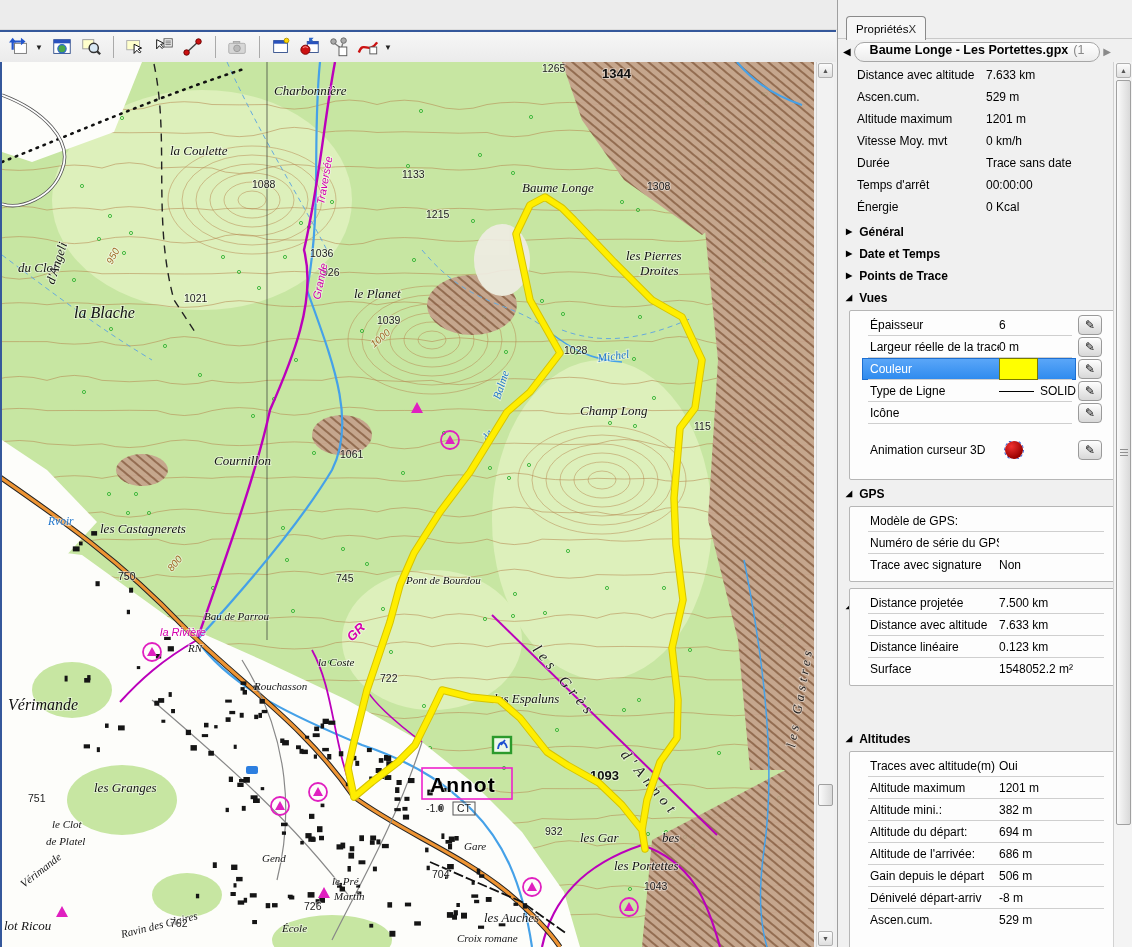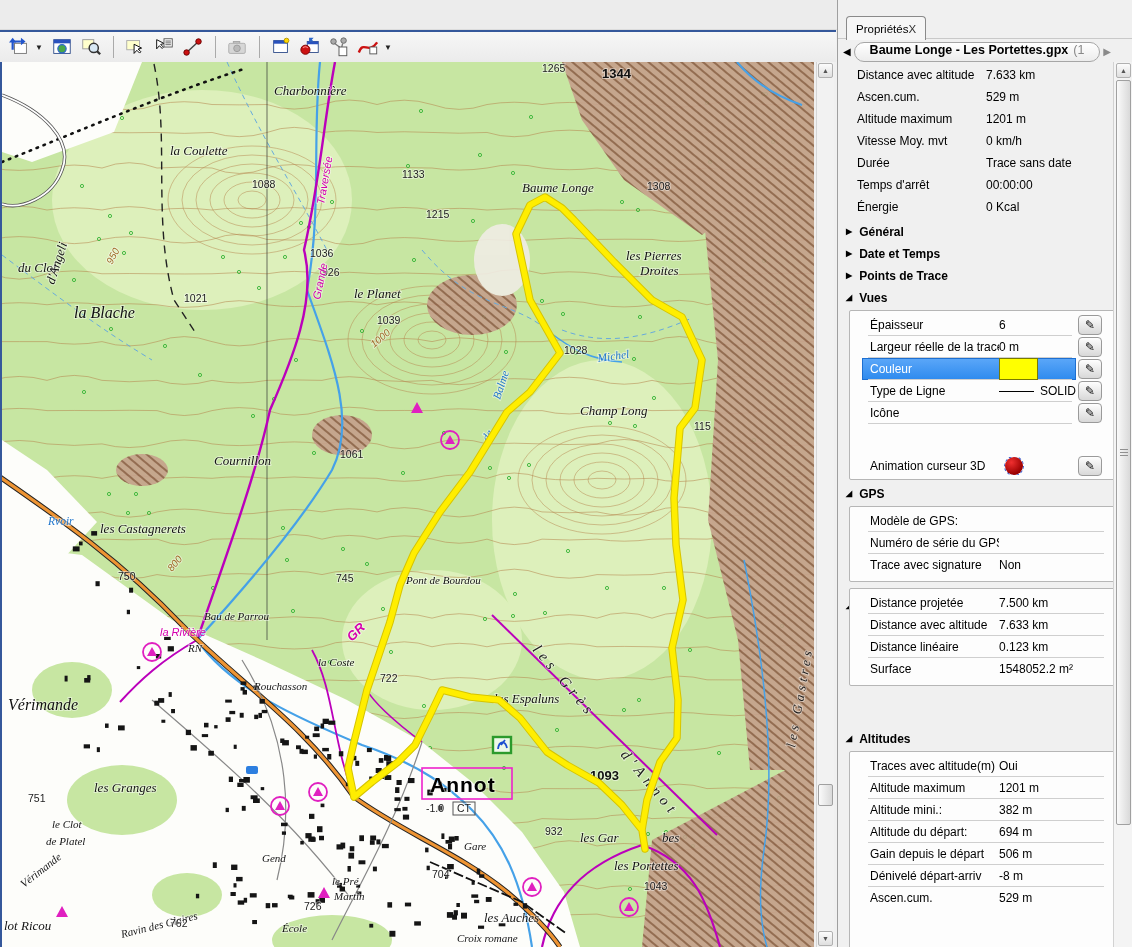--- a/index.html
+++ b/index.html
@@ -61,21 +61,21 @@
   #navpill .cnt{font-weight:normal;color:#888;margin-left:5px}
 
   .plain{position:absolute;left:11px;width:260px}
   .grp{position:absolute;left:11px;width:274px;background:#fdfdfd;border:1px solid #b6b6b6;border-radius:2px;
        padding:3px 12px;box-sizing:border-box;overflow:hidden}
   .row{display:flex;align-items:center;height:22px;padding:0 8px;position:relative}
   .grp .row:not(:last-child)::after{content:"";position:absolute;left:6px;right:38px;bottom:0;border-bottom:1px solid #cfcfcf}
   .grp.nopencil .row:not(:last-child)::after{right:6px}
   .row .lb{font-weight:normal;width:129px;flex:none;white-space:nowrap;overflow:hidden;position:relative;z-index:1}
   .row .val{white-space:nowrap;overflow:hidden;flex:1;position:relative;z-index:1}
-  .row.gap{margin-top:27px;height:30px}
+  .row.gap{margin-top:11px;height:30px}
   .row.sel::before{content:"";position:absolute;left:0;right:34px;top:0;bottom:0;
                    background:linear-gradient(#5aa6f8,#2f8bee);border:1px solid #1d6fd1;box-sizing:border-box}
   .row.sel .lb{color:#fff}
   .swatch{flex:1;height:20px;border:1px solid #7a7a00;position:relative;z-index:1;margin-right:2px}
   .pencil{width:24px;height:20px;flex:none;margin-left:2px;border:1px solid #9a9a9a;border-radius:4px;
           background:linear-gradient(#fefefe,#d8d8d8);font-size:12px;line-height:1;display:flex;
           align-items:center;justify-content:center;padding:0;position:relative;z-index:1;font-family:"DejaVu Sans",sans-serif}
   .lnsmp{display:flex;align-items:center;gap:6px}
   .lnsmp .ln{width:40px;height:0;border-top:1.6px solid #000}
   .dot3d{width:18px;height:18px;border-radius:50%;background:radial-gradient(circle at 35% 30%,#f03030,#990000 70%);
@@ -954,20 +954,24 @@
       <div class="row">
         <span class="lb">Altitude mini.:</span>
         <span class="val">382 m</span>
       </div>
 
       <div class="row">
         <span class="lb">Altitude du départ:</span>
         <span class="val">694 m</span>
       </div>
 
+      <div class="row">
+        <span class="lb">Altitude de l'arrivée:</span>
+        <span class="val">686 m</span>
+      </div>
 
       <div class="row">
         <span class="lb">Gain depuis le départ</span>
         <span class="val">506 m</span>
       </div>
 
       <div class="row">
         <span class="lb">Dénivelé départ-arriv</span>
         <span class="val">-8 m</span>
       </div>

